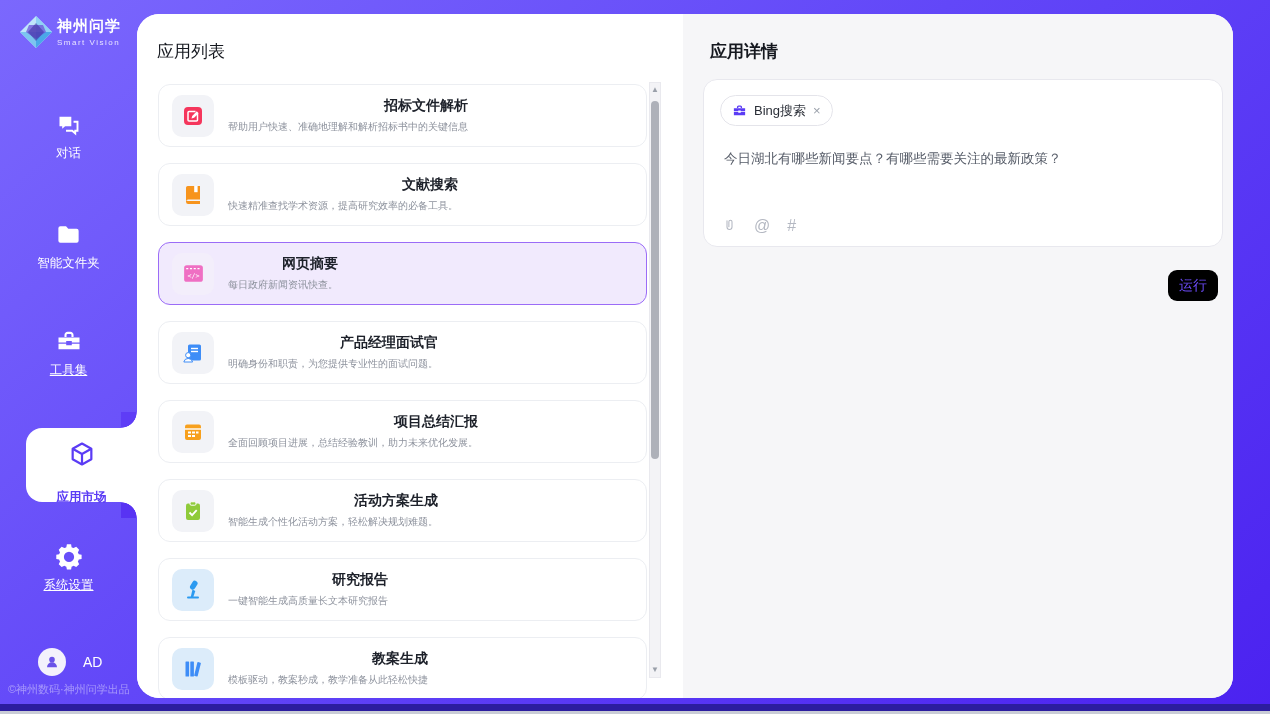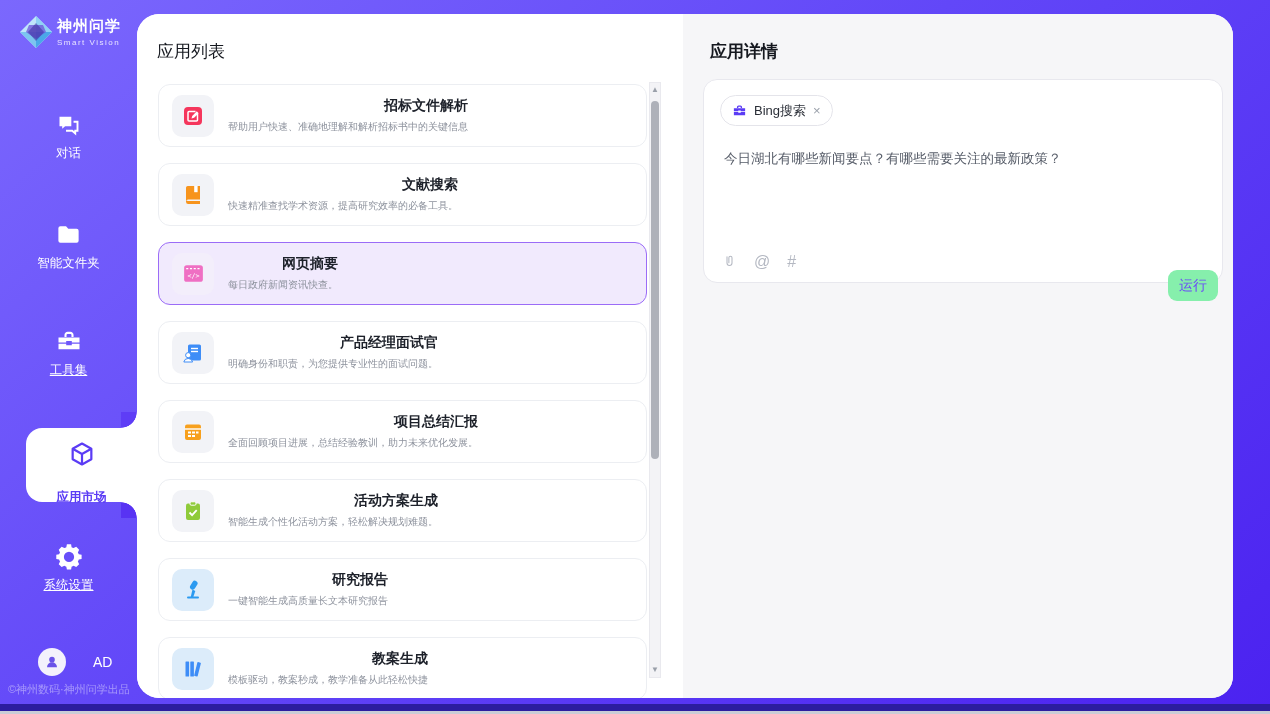--- a/index.html
+++ b/index.html
@@ -28,21 +28,21 @@
 
   .bump{position:absolute;left:26px;top:428px;width:111px;height:74px;background:#fff;
         border-radius:16px 0 0 16px;text-align:center;cursor:pointer;}
   .bump::before{content:"";position:absolute;right:0;top:-16px;width:16px;height:16px;
         background:radial-gradient(circle 16px at 0 0,#5e3df6 15.4px,#fff 16px);}
   .bump::after{content:"";position:absolute;right:0;bottom:-16px;width:16px;height:16px;
         background:radial-gradient(circle 16px at 0 100%,#5833f3 15.4px,#fff 16px);}
   .bump .nav-ico{display:flex;justify-content:center;align-items:center;height:30px;margin-top:11px;}
   .bump .nav-label{font-size:12.5px;margin-top:20px;color:#5b3cf5;font-weight:bold;}
 
-  .user-row{position:absolute;left:38px;top:648px;display:flex;align-items:center;gap:27px;}
+  .user-row{position:absolute;left:38px;top:648px;display:flex;align-items:center;gap:17px;}
   .avatar{width:28px;height:28px;border-radius:50%;background:#f3f1fc;display:flex;align-items:center;justify-content:center;}
   .user-initials{color:#fff;font-size:14px;}
   .side-footer{position:absolute;left:8px;top:682px;font-size:11px;color:rgba(255,255,255,0.42);white-space:nowrap;}
 
   
   .main{position:absolute;left:137px;top:14px;width:1096px;height:684px;background:#fff;
         border-radius:22px;overflow:hidden;display:flex;}
 
   
   .apps-panel{width:546px;position:relative;background:#fff;flex:none;}
@@ -62,30 +62,30 @@
   
   .scrollbar{position:absolute;right:22px;top:68px;height:596px;width:12px;background:#f3f3f6;
         border:1px solid #e9e9ee;}
   .scroll-arrow{position:absolute;left:0;width:10px;text-align:center;font-size:8px;color:#9aa0aa;line-height:14px;cursor:pointer;}
   .arrow-up{top:0;} .arrow-down{bottom:0;}
   .scroll-thumb{position:absolute;left:1px;top:18px;width:8px;height:358px;background:#aeb1b9;border-radius:5px;cursor:pointer;}
 
   
   .details-panel{flex:1;background:#f6f6f8;position:relative;}
   .details-title{position:absolute;left:27px;top:26px;font-size:17px;font-weight:bold;color:#15181f;}
-  .composer{position:absolute;left:20px;top:65px;right:10px;height:204px;background:#fff;
+  .composer{position:absolute;left:20px;top:65px;right:10px;height:168px;background:#fff;
         border:1px solid #e8e8ee;border-radius:14px;}
   .chip{position:absolute;left:16px;top:15px;height:31px;border:1px solid #e4e4ea;border-radius:16px;
         display:inline-flex;align-items:center;gap:7px;padding:0 11px;background:#fff;}
   .chip-label{font-size:13px;color:#2a2e37;}
   .chip-close{font-size:13px;color:#9aa0aa;cursor:pointer;line-height:1;}
   .question{position:absolute;left:20px;top:70px;right:20px;font-size:13.5px;color:#565c68;cursor:text;}
   .tool-row{position:absolute;left:18px;bottom:12px;display:flex;gap:17px;align-items:center;}
   .tool-glyph{font-size:16px;color:#b4b8c2;cursor:pointer;line-height:1;}
-  .run-btn{position:absolute;right:15px;top:256px;width:50px;height:31px;background:#86efac;color:#6b4bf7;
+  .run-btn{position:absolute;right:15px;top:256px;width:50px;height:31px;background:#000000;color:#6b4bf7;
         font-size:14px;border:none;border-radius:9px;cursor:pointer;font-family:inherit;}
 </style>
 </head>
 <body>
 
 <div class="sidebar">
 
   <div class="logo">
     <svg class="logo-diamond" viewBox="0 0 36 36">
       <g>

